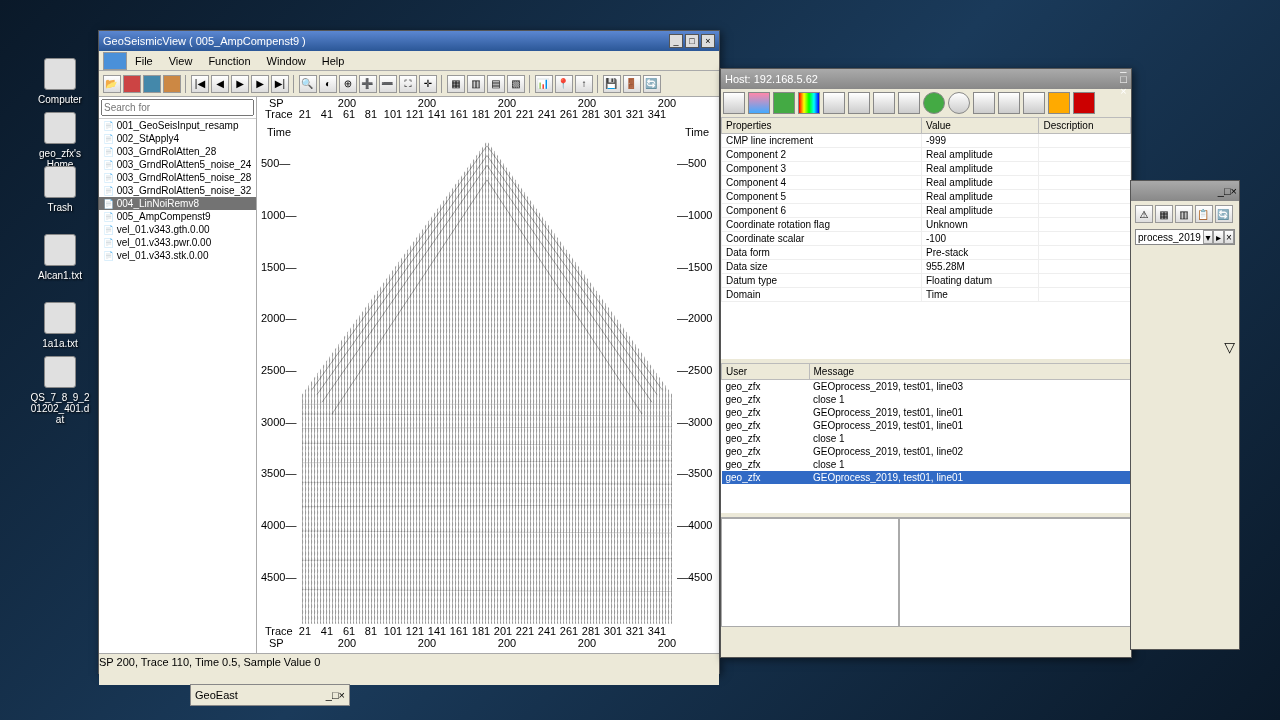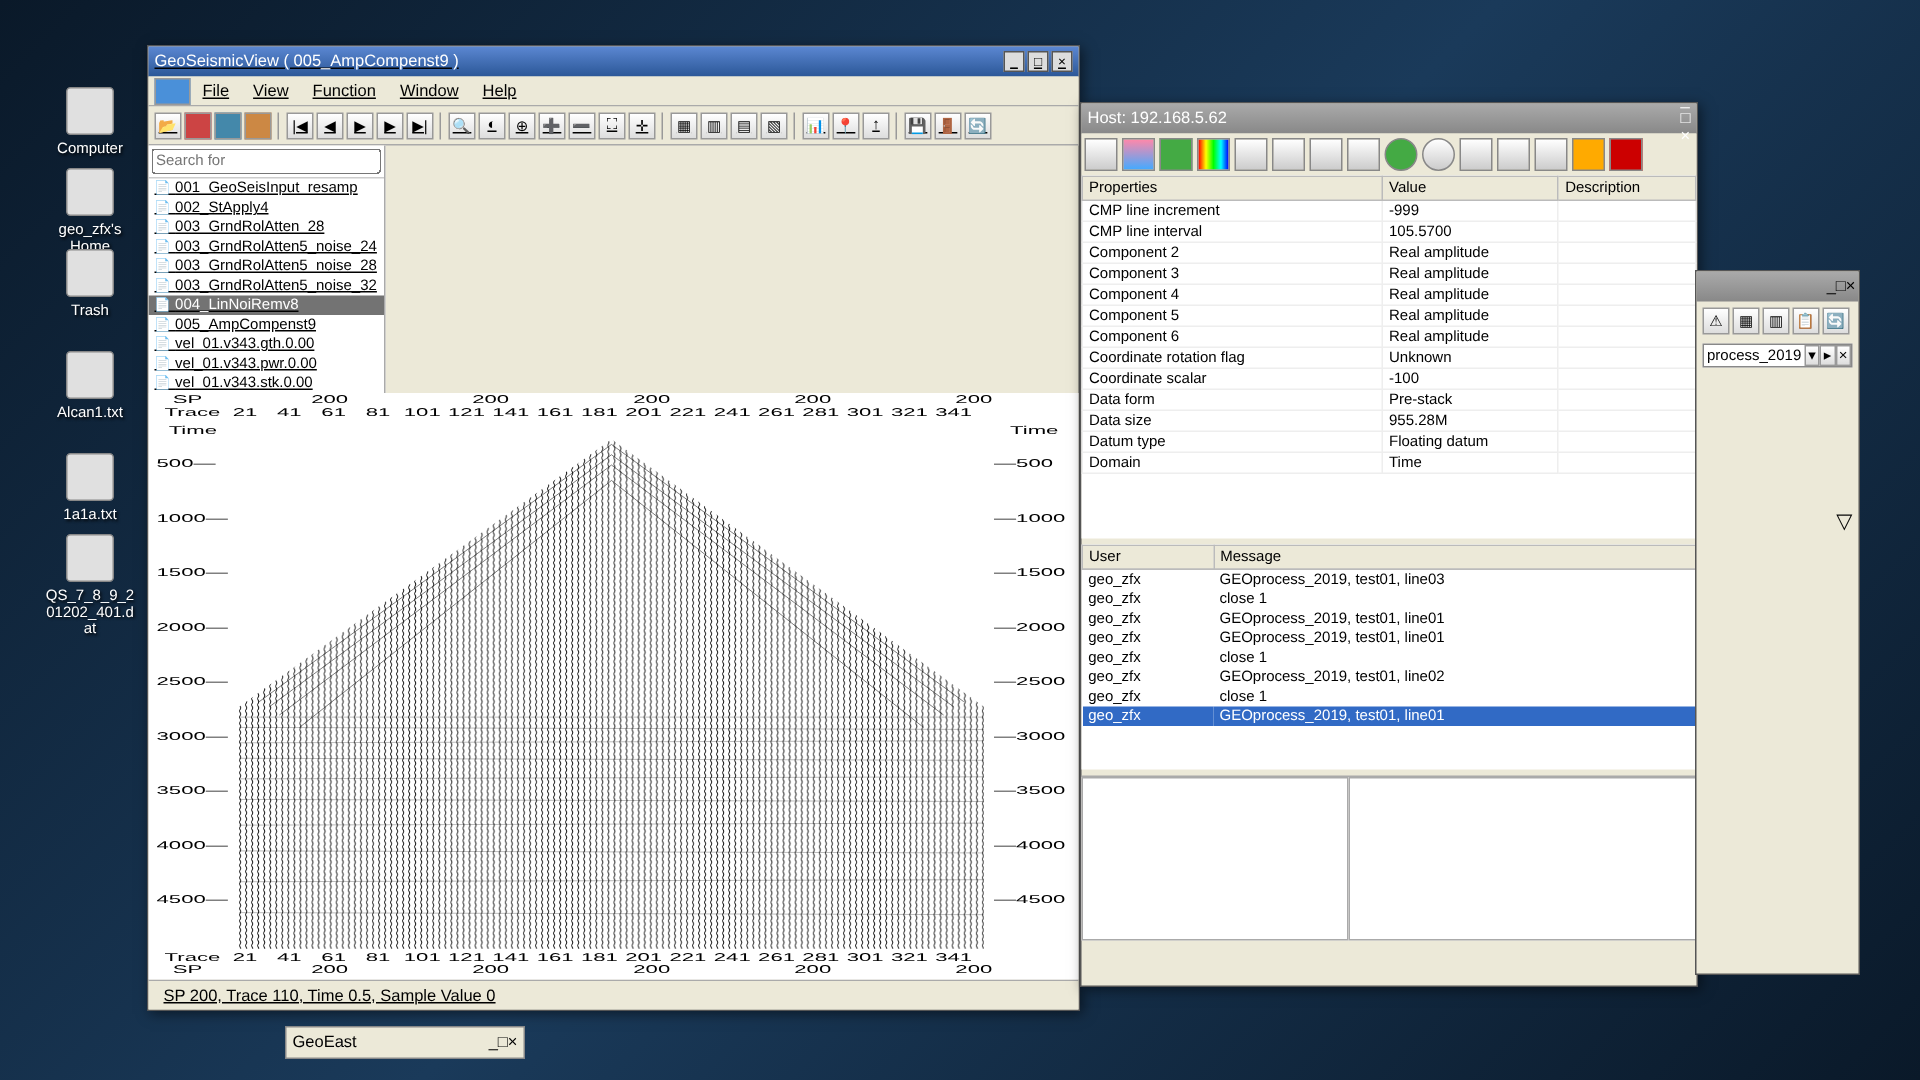--- a/index.html
+++ b/index.html
@@ -2,45 +2,45 @@
 <html><head>
 <meta charset="utf-8">
 <style>
 * { margin: 0; padding: 0; box-sizing: border-box; font-family: Arial, sans-serif; font-size: 11px; }
 body { width: 1280px; height: 720px; background: linear-gradient(135deg, #0a1929 0%, #1a3a5a 50%, #0a1929 100%); position: relative; overflow: hidden; }
 
 .desktop-icon { position: absolute; width: 60px; text-align: center; color: #fff; text-shadow: 1px 1px 2px #000; margin-top: 36px; }
 .desktop-icon .icon-box { width: 32px; height: 32px; margin: 0 auto 4px; background: #e0e0e0; border: 1px solid #888; border-radius: 3px; }
 .desktop-icon .icon-label { font-size: 10px; word-wrap: break-word; }
 
-.window { position: absolute; background: #ece9d8; border: 1px solid #555; box-shadow: 2px 2px 8px rgba(0,0,0,0.5); text-decoration: underline; }
+.window { position: absolute; background: #ece9d8; border: 1px solid #555; box-shadow: 2px 2px 8px rgba(0,0,0,0.5); }
 .titlebar { height: 20px; background: linear-gradient(to bottom, #5b87d2, #2b5797); color: #fff; display: flex; align-items: center; padding: 0 4px; font-size: 11px; }
 .titlebar .win-controls { display: flex; gap: 2px; }
 .titlebar .win-btn { width: 14px; height: 14px; background: #ddd; border: 1px solid #555; font-size: 9px; line-height: 12px; text-align: center; color: #000; cursor: pointer; }
 
 .menubar { height: 20px; background: #ece9d8; border-bottom: 1px solid #aaa; display: flex; align-items: center; padding: 0 4px; }
 .menubar .menu-item { padding: 2px 8px; cursor: pointer; }
 
 .toolbar { height: 26px; background: #ece9d8; border-bottom: 1px solid #aaa; display: flex; align-items: center; padding: 0 4px; gap: 2px; }
 .tool-btn { width: 18px; height: 18px; border: 1px solid #999; background: linear-gradient(#fff, #ddd); cursor: pointer; font-size: 10px; display: flex; align-items: center; justify-content: center; }
 .tool-sep { width: 2px; height: 18px; border-left: 1px solid #999; margin: 0 2px; }
 
-.main-content { display: flex; height: calc(100% - 86px); flex-direction: column; }
+.main-content { display: flex; height: calc(100% - 86px); }
 .sidebar { width: 158px; background: #fff; border-right: 1px solid #aaa; display: flex; flex-direction: column; }
 .search-box { padding: 2px; border-bottom: 1px solid #ccc; }
 .search-box input { width: 100%; font-size: 10px; padding: 1px; }
 .file-list { flex: 1; overflow: auto; }
 .file-item { padding: 1px 4px; font-size: 10px; cursor: pointer; white-space: nowrap; }
 .file-item.selected { background: #737373; color: #fff; }
 .file-item::before { content: "📄 "; font-size: 9px; }
 
 .seismic-view { flex: 1; background: #fff; position: relative; overflow: hidden; }
 .seismic-canvas { position: absolute; top: 0; left: 0; width: 100%; height: 100%; }
 
-.statusbar { height: 20px; background: #ece9d8; border-top: 1px solid #aaa; padding: 2px 10px; font-size: 10px; display: flex; align-items: center; }
+.statusbar { height: 32px; background: #ece9d8; border-top: 1px solid #aaa; padding: 2px 0; font-size: 10px; display: flex; }
 
 
 .props-window { position: absolute; left: 720px; top: 68px; width: 412px; height: 590px; background: #ece9d8; border: 1px solid #555; box-shadow: 2px 2px 8px rgba(0,0,0,0.5); }
 .props-titlebar { height: 20px; background: linear-gradient(to bottom, #aaa, #888); color: #fff; display: flex; align-items: center; padding: 0 4px; justify-content: space-between; }
 .props-toolbar { height: 28px; background: #ece9d8; display: flex; align-items: center; padding: 2px; gap: 3px; }
 .props-tool { width: 22px; height: 22px; border: 1px solid #888; background: linear-gradient(#fff,#ccc); cursor: pointer; }
 .props-tool.red { background: #c00; }
 
 .props-table { background: #fff; height: 242px; overflow: auto; }
 .props-table table { width: 100%; border-collapse: collapse; }
@@ -316,25 +316,20 @@
             <th>Description</th>
           </tr>
         </thead>
       <tbody id="props-rows">
           <tr>
             <td>CMP line increment</td>
             <td>-999</td>
             <td></td>
           </tr>
           <tr>
-            <td>CMP line interval</td>
-            <td>105.5700</td>
-            <td></td>
-          </tr>
-          <tr>
             <td>Component 2</td>
             <td>Real amplitude</td>
             <td></td>
           </tr>
           <tr>
             <td>Component 3</td>
             <td>Real amplitude</td>
             <td></td>
           </tr>
           <tr>

